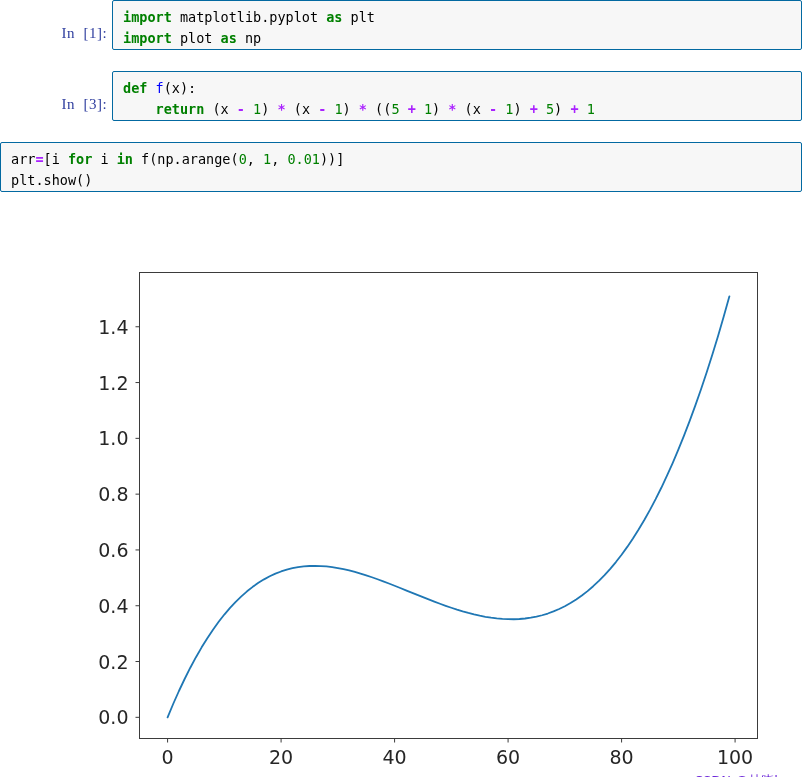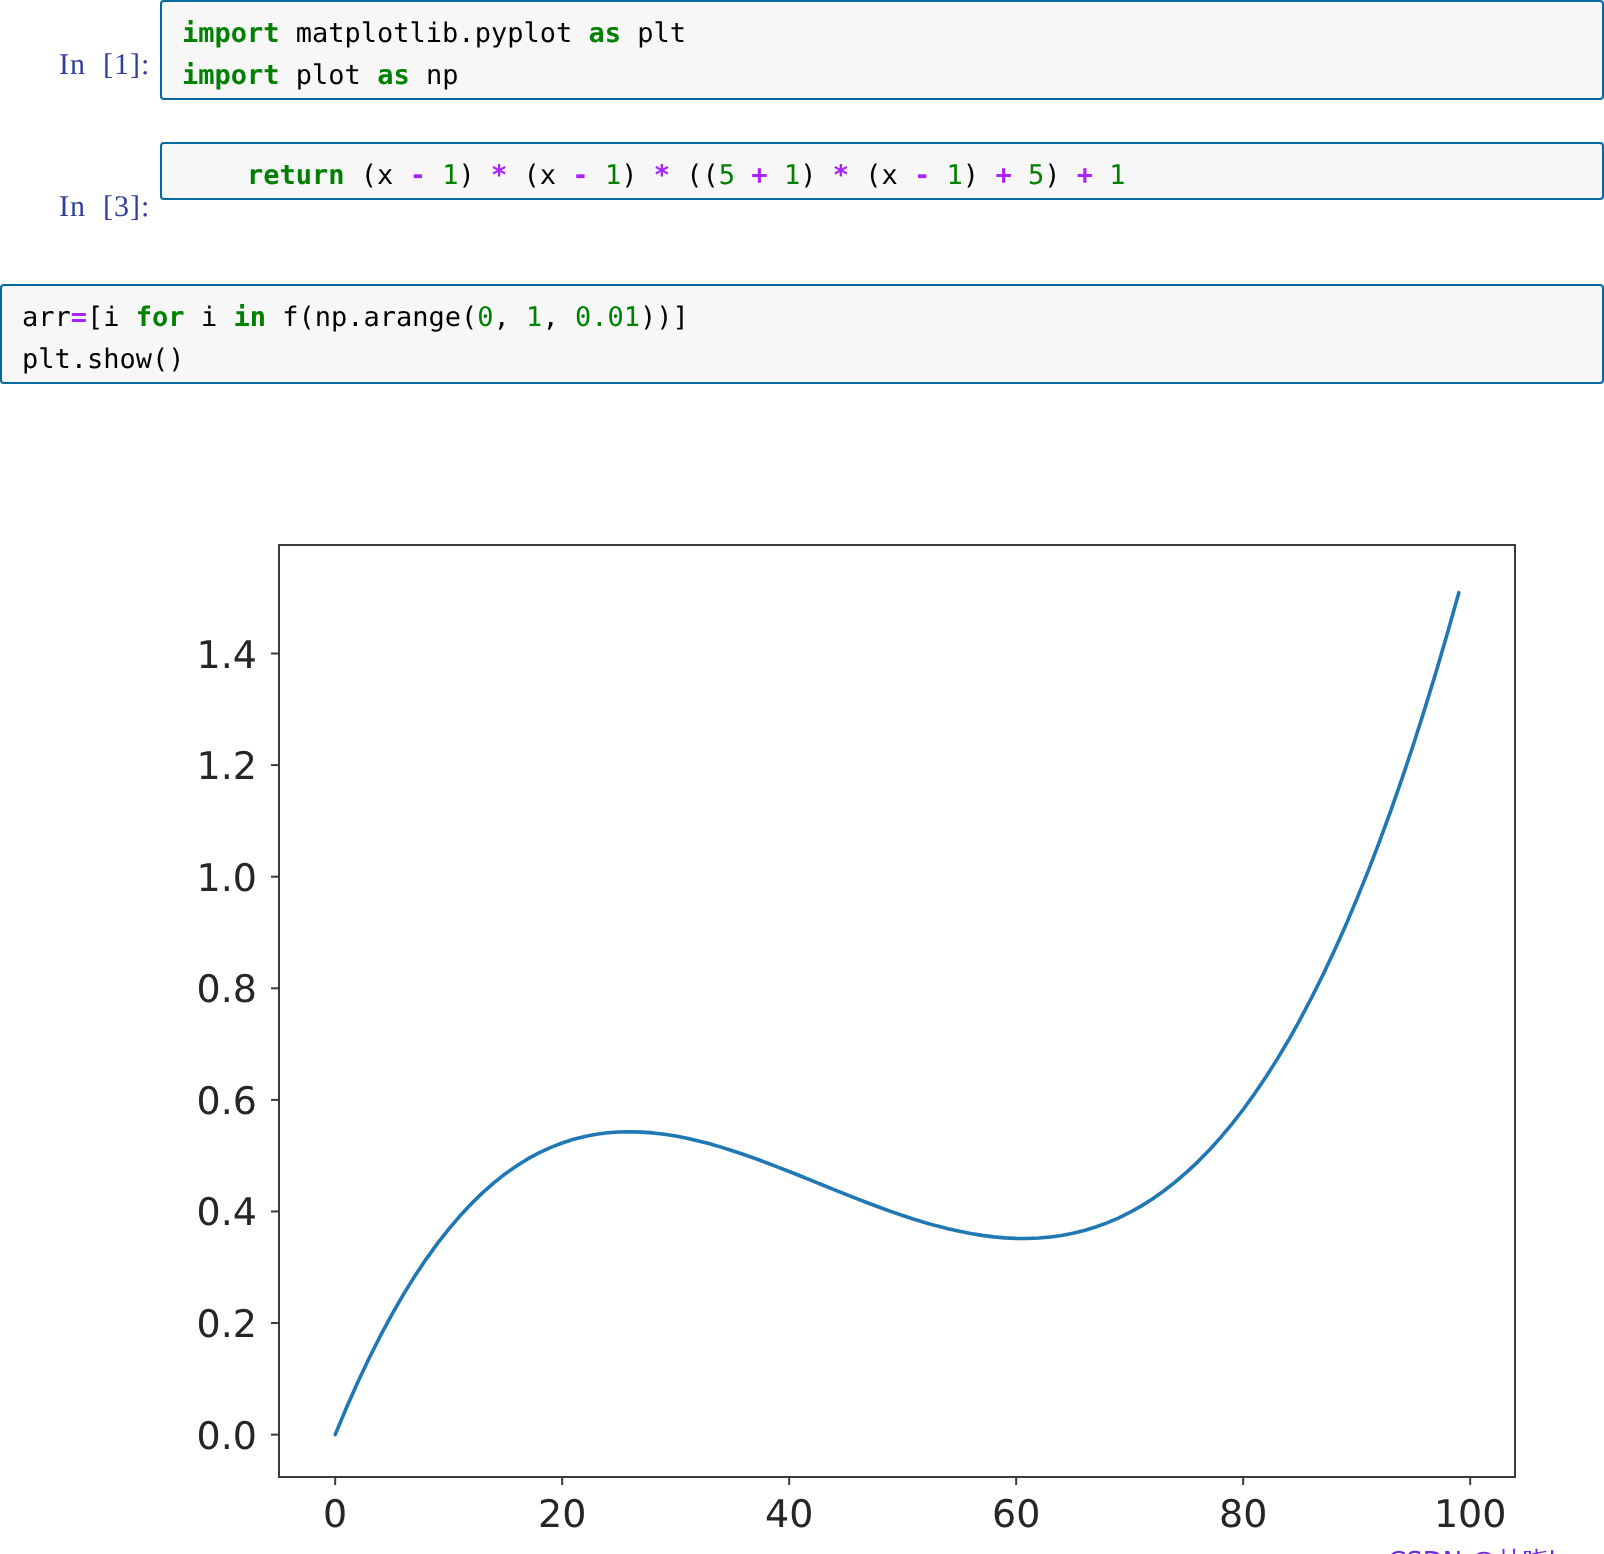--- a/index.html
+++ b/index.html
@@ -34,20 +34,21 @@
     flex: 0 0 80px;
     text-align: left;
     padding-left: 4px;
     padding-top: 8px;
     color: #303f9f;
     font-family: "Liberation Serif", "DejaVu Serif", serif;
     font-size: 15px;
     letter-spacing: 0.5px;
     white-space: pre;
     user-select: none;
+    margin-left: 32px;
   }
   .prompt .in-word { color: #303f9f; }
   .prompt .exec-count { color: #303f9f; }
   .input-area {
     flex: 1 1 auto;
     background: #f7f7f7;
     border: 1px solid #0369a1;
     border-radius: 2px;
     padding: 6px 8px 0 10px;
     margin-right: 0;
@@ -101,20 +102,21 @@
       <div class="code-line"><span class="kw">import</span><span class="plain"> matplotlib.pyplot </span><span class="kw">as</span><span class="plain"> plt</span></div>
       <div class="code-line"><span class="kw">import</span><span class="plain"> plot </span><span class="kw">as</span><span class="plain"> np</span></div>
     </div>
   </div>
 
   <div class="cell">
     <div class="prompt">
       <span class="in-word">In</span><span>&nbsp;&nbsp;</span><span class="exec-count">[3]:</span>
     </div>
     <div class="input-area">
+      <div class="code-line"><span class="kw">def</span><span class="plain"> </span><span class="fn">f</span><span class="plain">(x):</span></div>
       <div class="code-line"><span class="plain">    </span><span class="kw">return</span><span class="plain"> (x </span><span class="op">-</span><span class="plain"> </span><span class="num">1</span><span class="plain">) </span><span class="op">*</span><span class="plain"> (x </span><span class="op">-</span><span class="plain"> </span><span class="num">1</span><span class="plain">) </span><span class="op">*</span><span class="plain"> ((</span><span class="num">5</span><span class="plain"> </span><span class="op">+</span><span class="plain"> </span><span class="num">1</span><span class="plain">) </span><span class="op">*</span><span class="plain"> (x </span><span class="op">-</span><span class="plain"> </span><span class="num">1</span><span class="plain">) </span><span class="op">+</span><span class="plain"> </span><span class="num">5</span><span class="plain">) </span><span class="op">+</span><span class="plain"> </span><span class="num">1</span></div>
     </div>
   </div>
 
   <div class="cell">
     <div class="input-area">
       <div class="code-line"><span class="plain">arr</span><span class="op">=</span><span class="plain">[i </span><span class="kw">for</span><span class="plain"> i </span><span class="kw">in</span><span class="plain"> f(np.arange(</span><span class="num">0</span><span class="plain">, </span><span class="num">1</span><span class="plain">, </span><span class="num">0.01</span><span class="plain">))]</span></div>
       <div class="code-line"><span class="plain">plt.show()</span></div>
     </div>
   </div>

